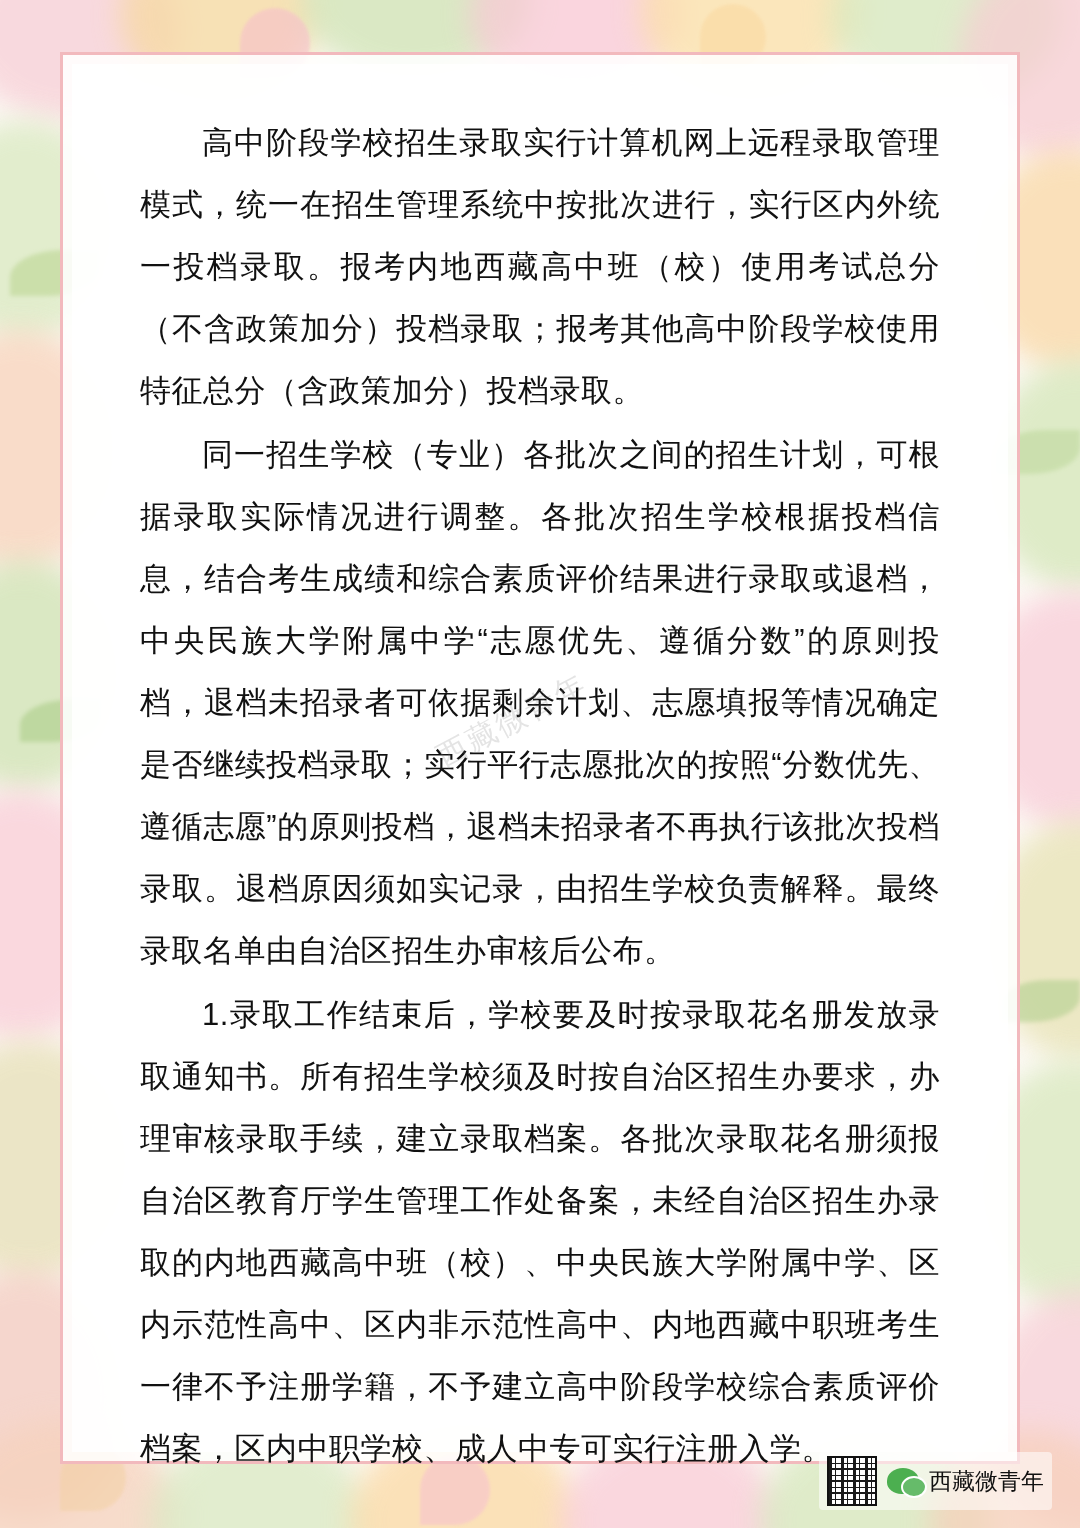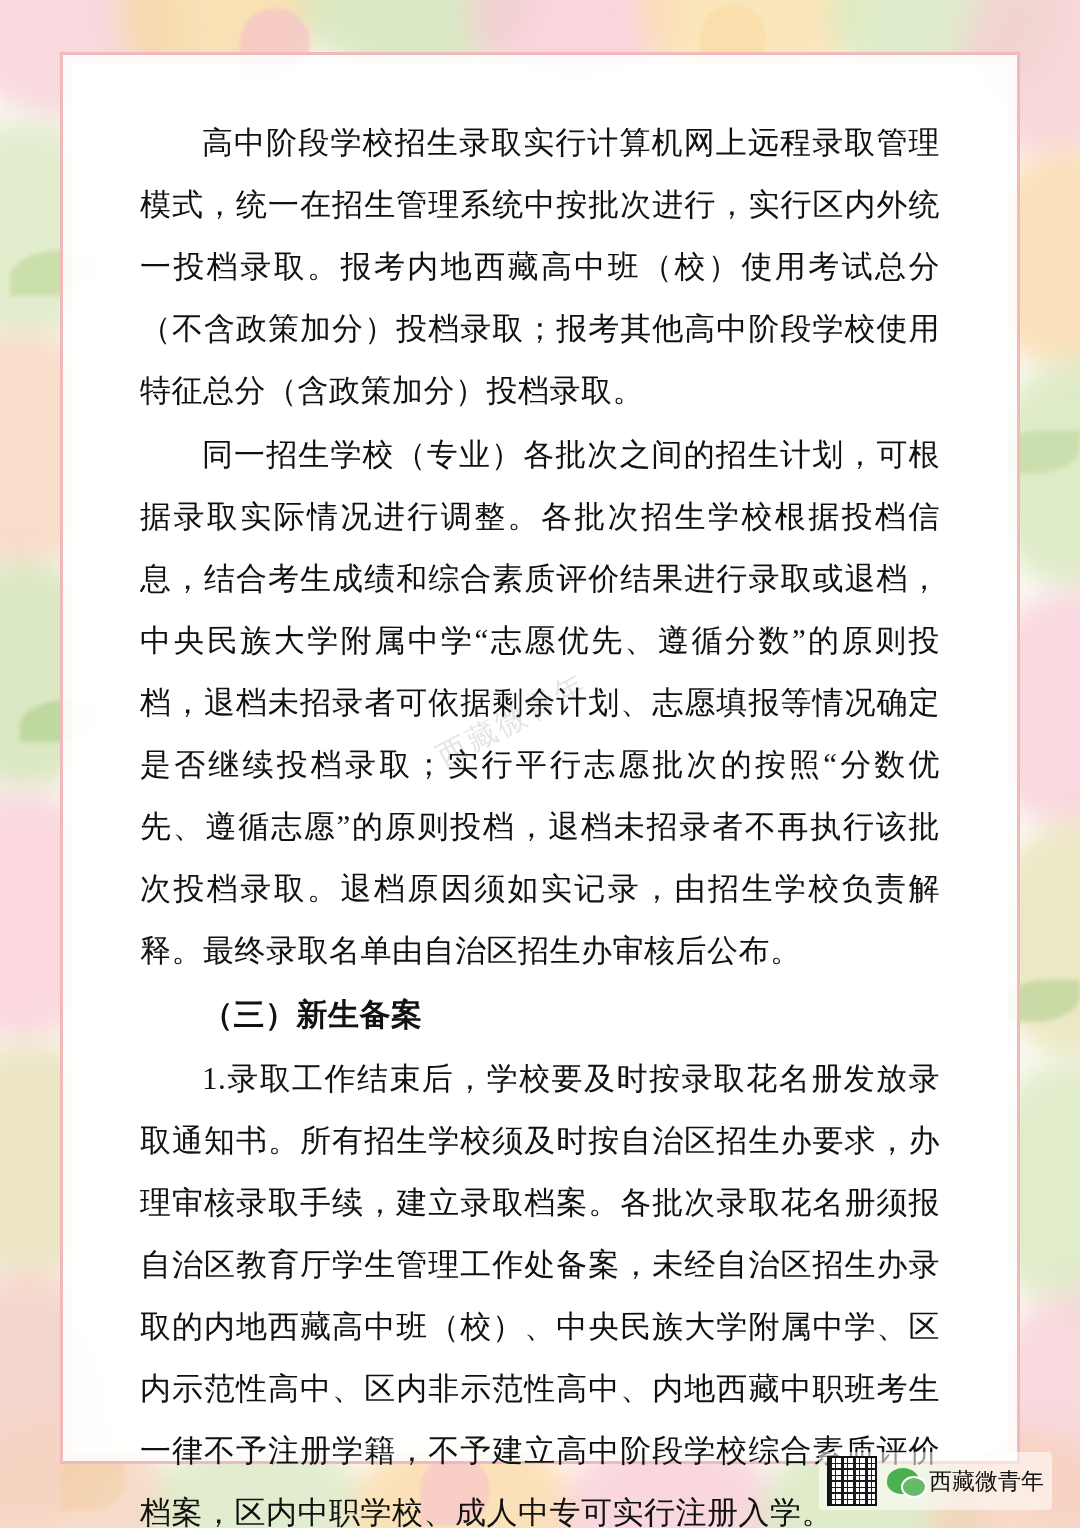--- a/index.html
+++ b/index.html
@@ -79,21 +79,21 @@
   }
 
   .para {
     font-size: 31px;
     line-height: 62px;
     color: #111111;
     text-align: justify;
     letter-spacing: 0.5px;
     margin: 0 0 2px 0;
     text-indent: 2em;
-    font-family: Liberation Serif, serif;
+    font-family: Liberation Sans, sans-serif;
   }
   .para.sub {
     font-weight: bold;
   }
 
   
   .watermark {
     position: absolute;
     left: 430px;
     top: 700px;
@@ -196,21 +196,20 @@
     <div class="petal" style="left:420px; top:1455px; width:70px;  height:70px; background:#f7c2cf;"></div>
     <div class="petal" style="left:60px;  top:1445px; width:66px;  height:66px; background:#f3d2a8;"></div>
   </div>
 
   <div class="inner-frame"></div>
   <div class="paper"></div>
 
   <div class="content">
     <p class="para">高中阶段学校招生录取实行计算机网上远程录取管理模式，统一在招生管理系统中按批次进行，实行区内外统一投档录取。报考内地西藏高中班（校）使用考试总分（不含政策加分）投档录取；报考其他高中阶段学校使用特征总分（含政策加分）投档录取。</p>
     <p class="para">同一招生学校（专业）各批次之间的招生计划，可根据录取实际情况进行调整。各批次招生学校根据投档信息，结合考生成绩和综合素质评价结果进行录取或退档，中央民族大学附属中学“志愿优先、遵循分数”的原则投档，退档未招录者可依据剩余计划、志愿填报等情况确定是否继续投档录取；实行平行志愿批次的按照“分数优先、遵循志愿”的原则投档，退档未招录者不再执行该批次投档录取。退档原因须如实记录，由招生学校负责解释。最终录取名单由自治区招生办审核后公布。</p>
-    <p class="para sub">（三）新生备案</p>
     <p class="para">1.录取工作结束后，学校要及时按录取花名册发放录取通知书。所有招生学校须及时按自治区招生办要求，办理审核录取手续，建立录取档案。各批次录取花名册须报自治区教育厅学生管理工作处备案，未经自治区招生办录取的内地西藏高中班（校）、中央民族大学附属中学、区内示范性高中、区内非示范性高中、内地西藏中职班考生一律不予注册学籍，不予建立高中阶段学校综合素质评价档案，区内中职学校、成人中专可实行注册入学。</p>
   </div>
 
   <div class="watermark">西藏微青年</div>
 
   <div class="badge">
     <div class="qr"></div>
     <div class="wx"></div>
     <div class="name">西藏微青年</div>
   </div>

